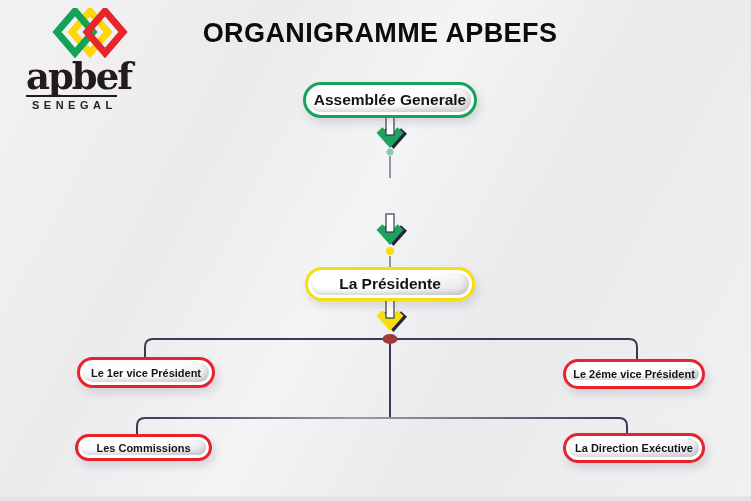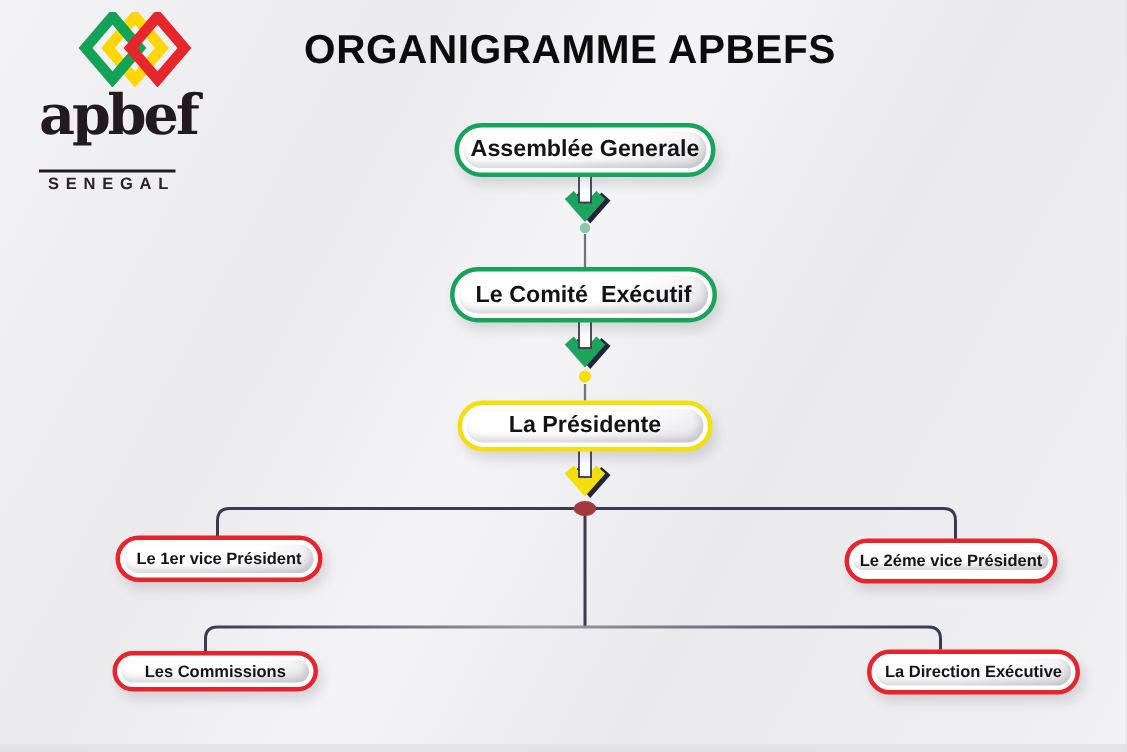--- a/index.html
+++ b/index.html
@@ -9,21 +9,21 @@
   }
   
   .logo{position:absolute;left:26px;top:8px;width:128px;text-align:left;}
   .logo-mark{display:block;margin:0 auto;}
   .logo-brand{
     font-family:"DejaVu Serif",serif;font-weight:bold;font-size:37px;line-height:0.95;
     letter-spacing:-2px;color:#221a1e;margin-top:1px;
   }
   .logo-sub{
     font-family:"Liberation Sans",sans-serif;font-size:11px;font-weight:bold;
-    letter-spacing:4.5px;color:#2a2226;margin-top:19px;padding-left:6px;
+    letter-spacing:4.5px;color:#2a2226;margin-top:1px;padding-left:6px;
     border-top:2px solid #221a1e;display:inline-block;padding-top:2px;
   }
   
   .page-title{
     position:absolute;left:180px;top:18px;width:400px;text-align:center;
     font-size:27px;font-weight:bold;letter-spacing:0.4px;color:#0c0c0c;
   }
   
   .pill{
     position:absolute;border-radius:999px;background:#fff;padding:3px;
@@ -103,25 +103,20 @@
     </g>
     <ellipse cx="390" cy="339" rx="7.5" ry="5" fill="#a23a3c"></ellipse>
   </svg>
 
   <div class="pill green lvl-big" style="left:303px;top:82px;width:174px;height:36px;">
     <div class="pill-inner">
         <span class="pill-label">Assemblée Generale</span>
       </div>
   </div>
 
-  <div class="pill green lvl-big" style="left:300px;top:178px;width:178px;height:37px;">
-    <div class="pill-inner">
-        <span class="pill-label">Le Comité  Exécutif</span>
-      </div>
-  </div>
 
   <div class="pill yellow lvl-big" style="left:305px;top:267px;width:170px;height:34px;">
     <div class="pill-inner">
         <span class="pill-label">La Présidente</span>
       </div>
   </div>
 
   <div class="pill red lvl-small" style="left:77px;top:357px;width:138px;height:31px;">
     <div class="pill-inner">
         <span class="pill-label">Le 1er vice Président</span>
@@ -133,20 +128,20 @@
         <span class="pill-label">Le 2éme vice Président</span>
       </div>
   </div>
 
   <div class="pill red lvl-small" style="left:75px;top:434px;width:137px;height:27px;">
     <div class="pill-inner">
         <span class="pill-label">Les Commissions</span>
       </div>
   </div>
 
-  <div class="pill red lvl-small" style="left:578px;top:433px;width:142px;height:30px;">
+  <div class="pill red lvl-small" style="left:563px;top:433px;width:142px;height:30px;">
     <div class="pill-inner">
         <span class="pill-label">La Direction Exécutive</span>
       </div>
   </div>
 
   <div class="bottom-shade"></div>
 </div>
 
 </body></html>

